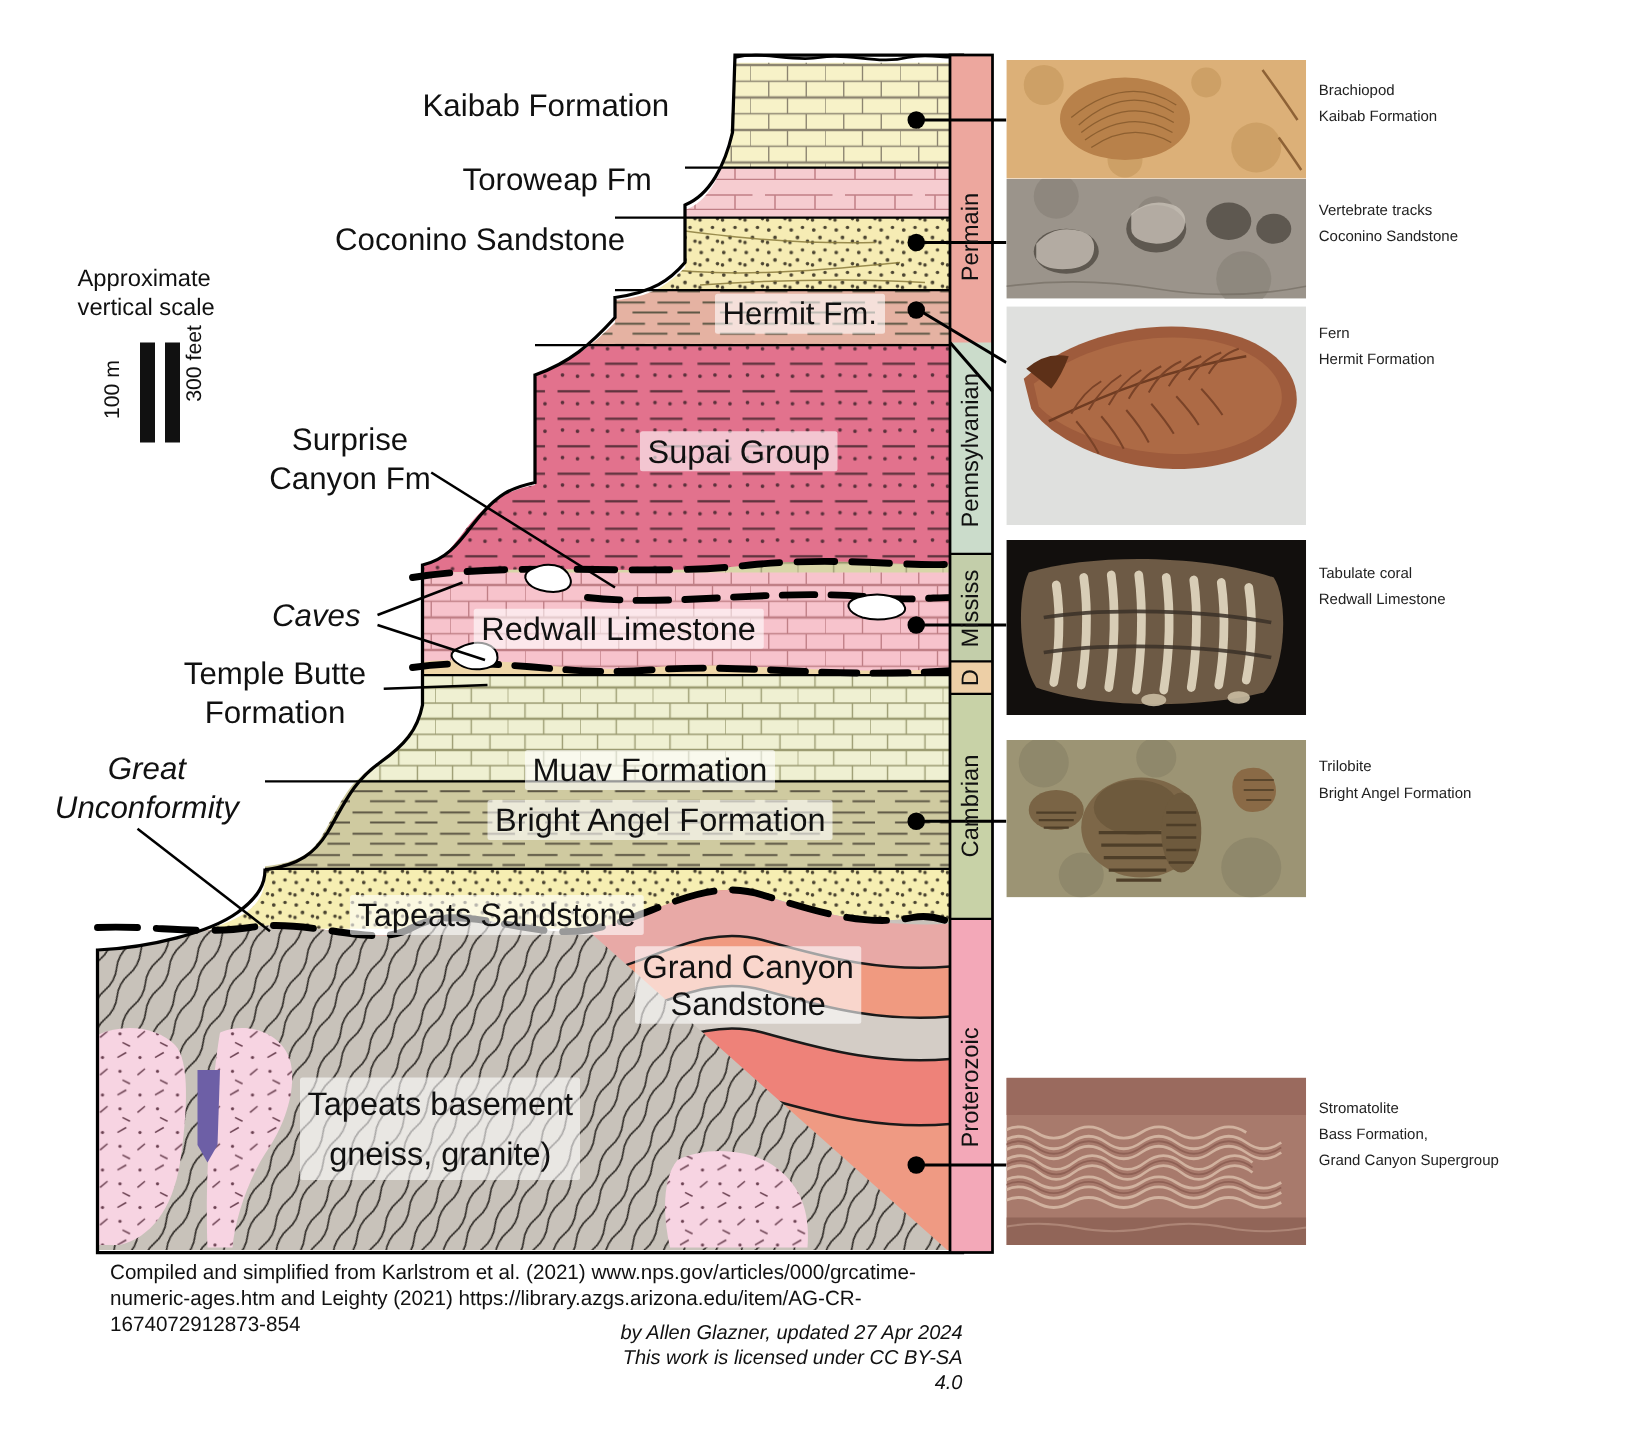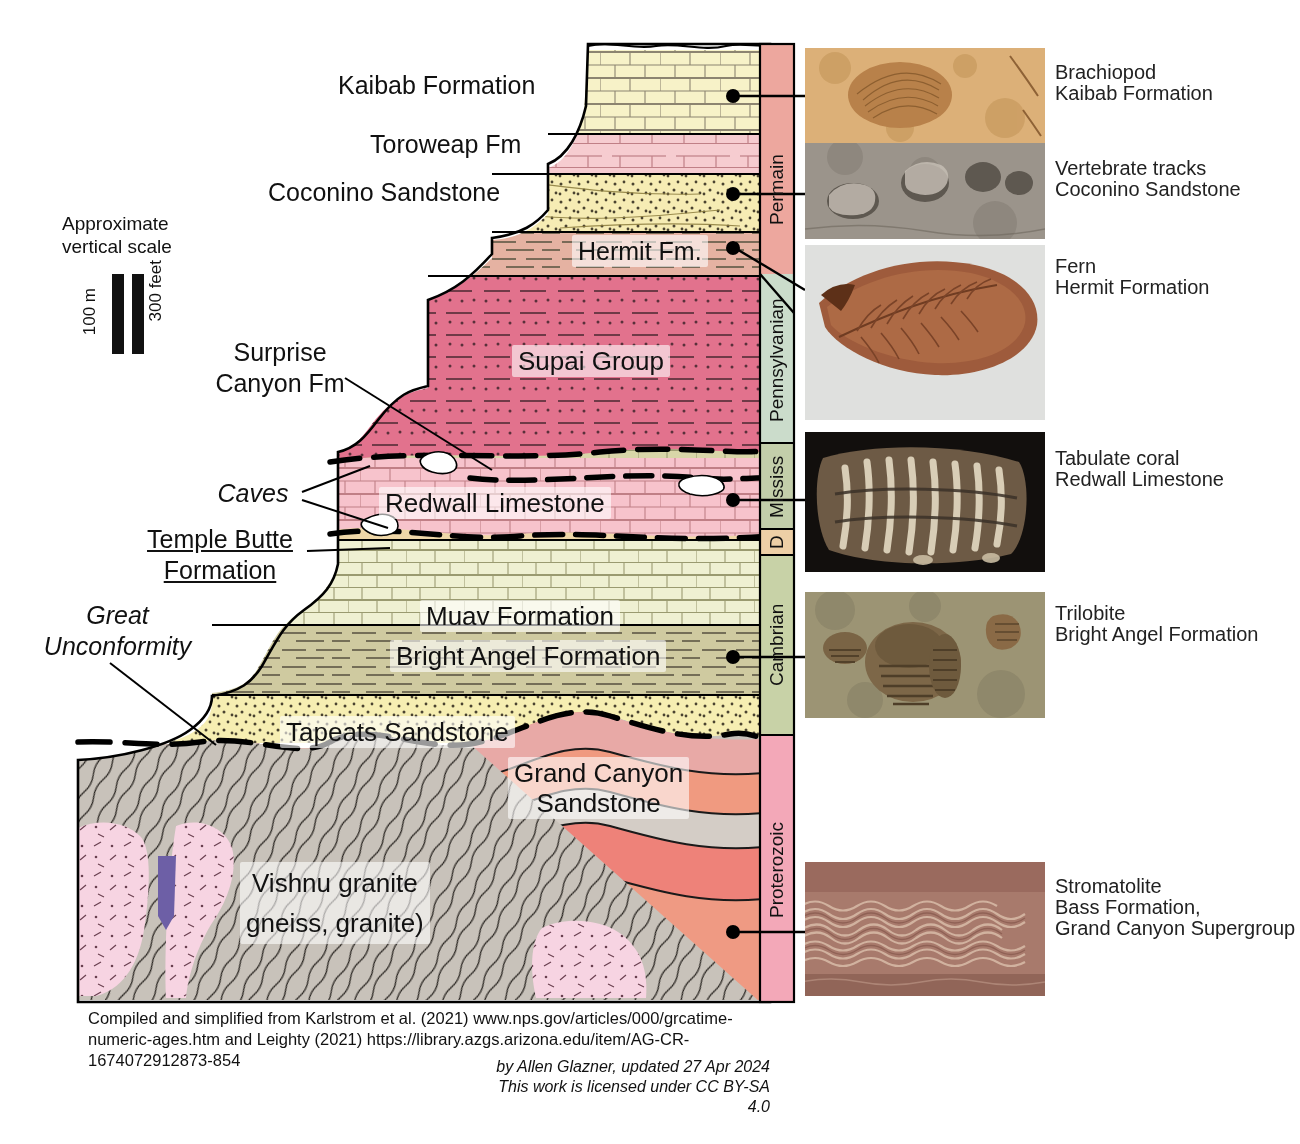--- a/index.html
+++ b/index.html
@@ -25,21 +25,21 @@
              white-space:nowrap;text-align:center;}
   .unitlabel.boxed{background:rgba(255,255,255,0.60);padding:1px 6px;border-radius:2px;}
   .unitlabel.big{font-size:26px;}
 
   
   .periodlabel{position:absolute;writing-mode:vertical-rl;transform:rotate(180deg);
                font-size:19px;color:#111;white-space:nowrap;
                display:flex;align-items:center;justify-content:center;}
 
   
-  .caption{position:absolute;font-size:20px;line-height:21px;color:#222;white-space:pre-line;}
+  .caption{position:absolute;font-size:12px;line-height:21px;color:#222;white-space:pre-line;}
 
   
   #footer-src{left:88px;top:1008px;width:680px;font-size:16.5px;line-height:21px;color:#111;}
   #footer-credit{left:480px;top:1057px;width:290px;font-size:16px;line-height:20px;
                  color:#111;font-style:italic;text-align:right;}
 
   .photo{position:absolute;overflow:hidden;}
   .photo svg{width:100%;height:100%;}
 </style>
 </head>
@@ -421,21 +421,21 @@
   </g>
 </svg>
 
 <div class="annot" id="annot-surprise" style="left:195px;top:337px;width:170px;">
   <div>Surprise</div>
   <div>Canyon Fm</div>
 </div>
 
 <div class="annot italic" id="annot-caves" style="left:205px;top:478px;width:96px;">Caves</div>
 
-<div class="annot" id="annot-templebutte" style="left:125px;top:524px;width:190px;text-decoration:underline;">
+<div class="annot" id="annot-templebutte" style="left:125px;top:524px;width:190px;">
   <div>Temple Butte</div>
   <div>Formation</div>
 </div>
 
 <div class="annot italic" id="annot-greatunc" style="left:20px;top:600px;width:195px;">
   <div>Great</div>
   <div>Unconformity</div>
 </div>
 
 <div class="unitlabel" style="left:338px;top:70px;">Kaibab Formation</div>
@@ -447,21 +447,21 @@
 <div class="unitlabel boxed big" style="left:420px;top:600px;">Muav Formation</div>
 <div class="unitlabel boxed big" style="left:390px;top:640px;">Bright Angel Formation</div>
 <div class="unitlabel boxed big" style="left:280px;top:696px;margin-top:20px;">Tapeats Sandstone</div>
 
 <div class="unitlabel boxed big" style="left:508px;top:757px;text-align:center;">
   <div>Grand Canyon</div>
   <div>Sandstone</div>
 </div>
 
 <div class="unitlabel boxed big" style="left:240px;top:862px;text-align:center;line-height:40px;">
-  <div>Vishnu granite</div>
+  <div>Tapeats basement</div>
   <div>gneiss, granite)</div>
 </div>
 
 <div class="periodlabel" style="left:760px;top:100px;width:34px;height:180px;">Permain</div>
 <div class="periodlabel" style="left:760px;top:280px;width:34px;height:160px;">Pennsylvanian</div>
 <div class="periodlabel" style="left:760px;top:445px;width:34px;height:84px;">Mississ</div>
 <div class="periodlabel" style="left:760px;top:529px;width:34px;height:26px;">D</div>
 <div class="periodlabel" style="left:760px;top:556px;width:34px;height:178px;">Cambrian</div>
 <div class="periodlabel" style="left:760px;top:780px;width:34px;height:180px;">Proterozoic</div>
 

